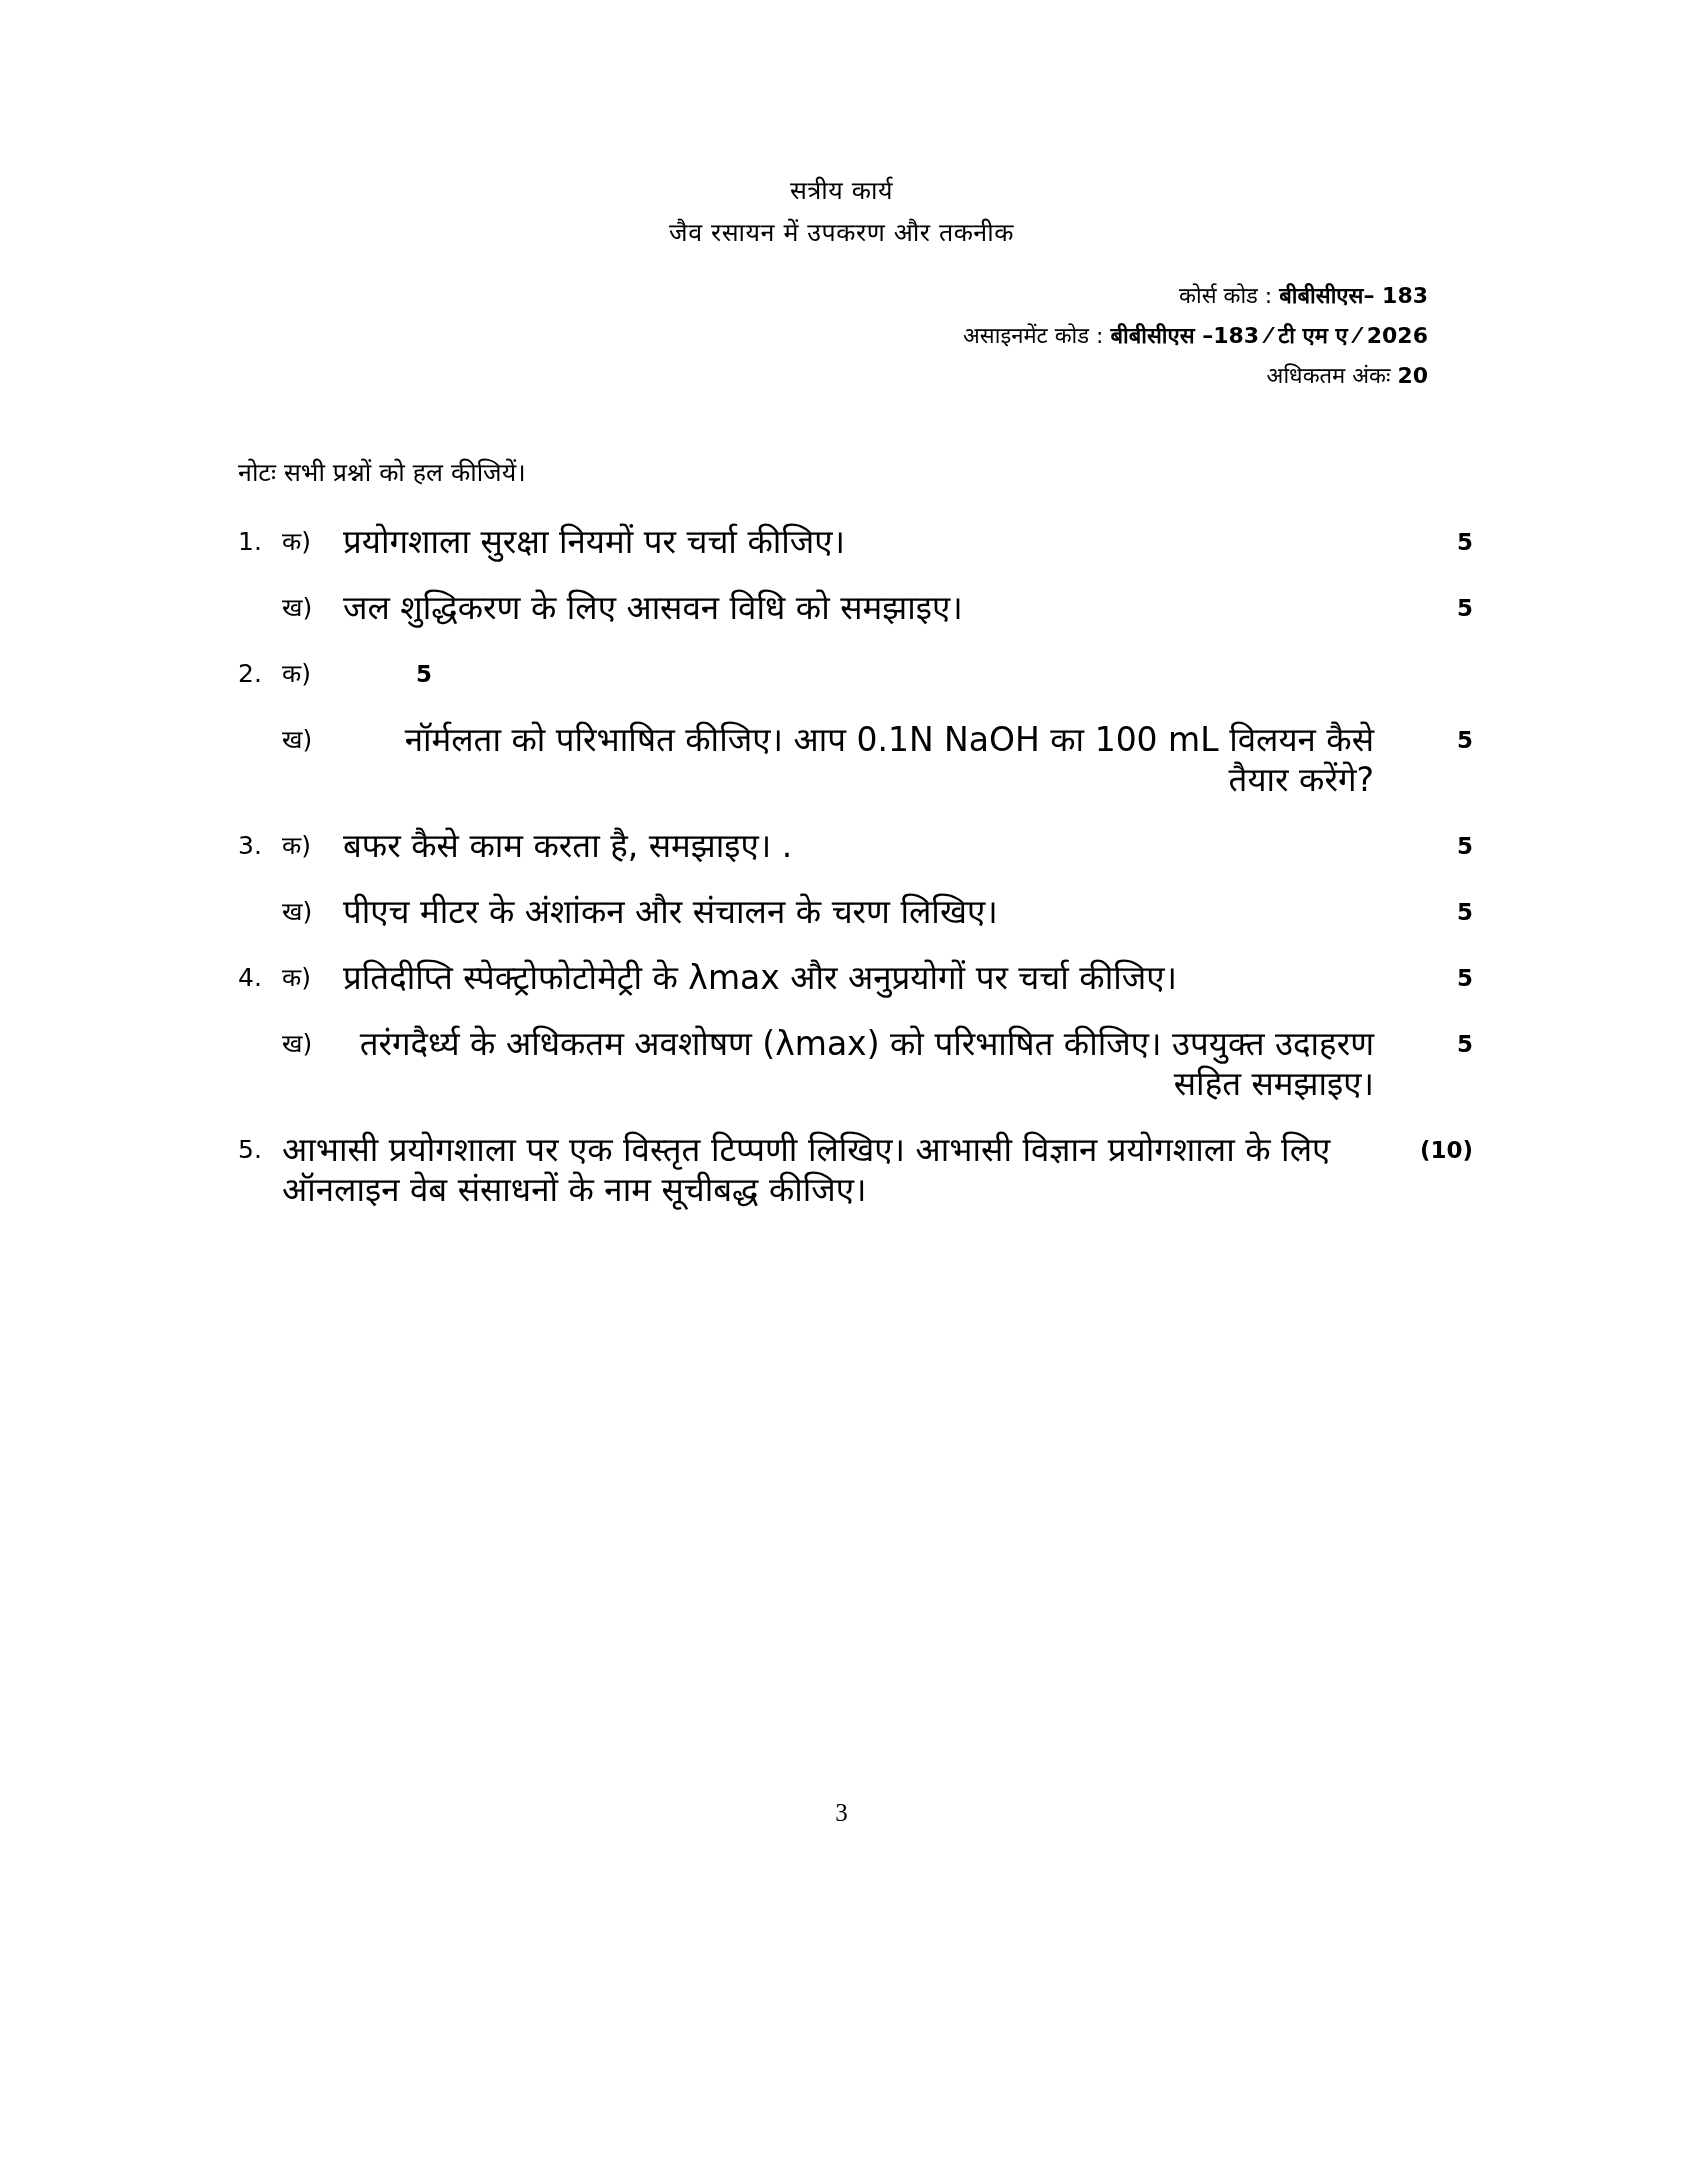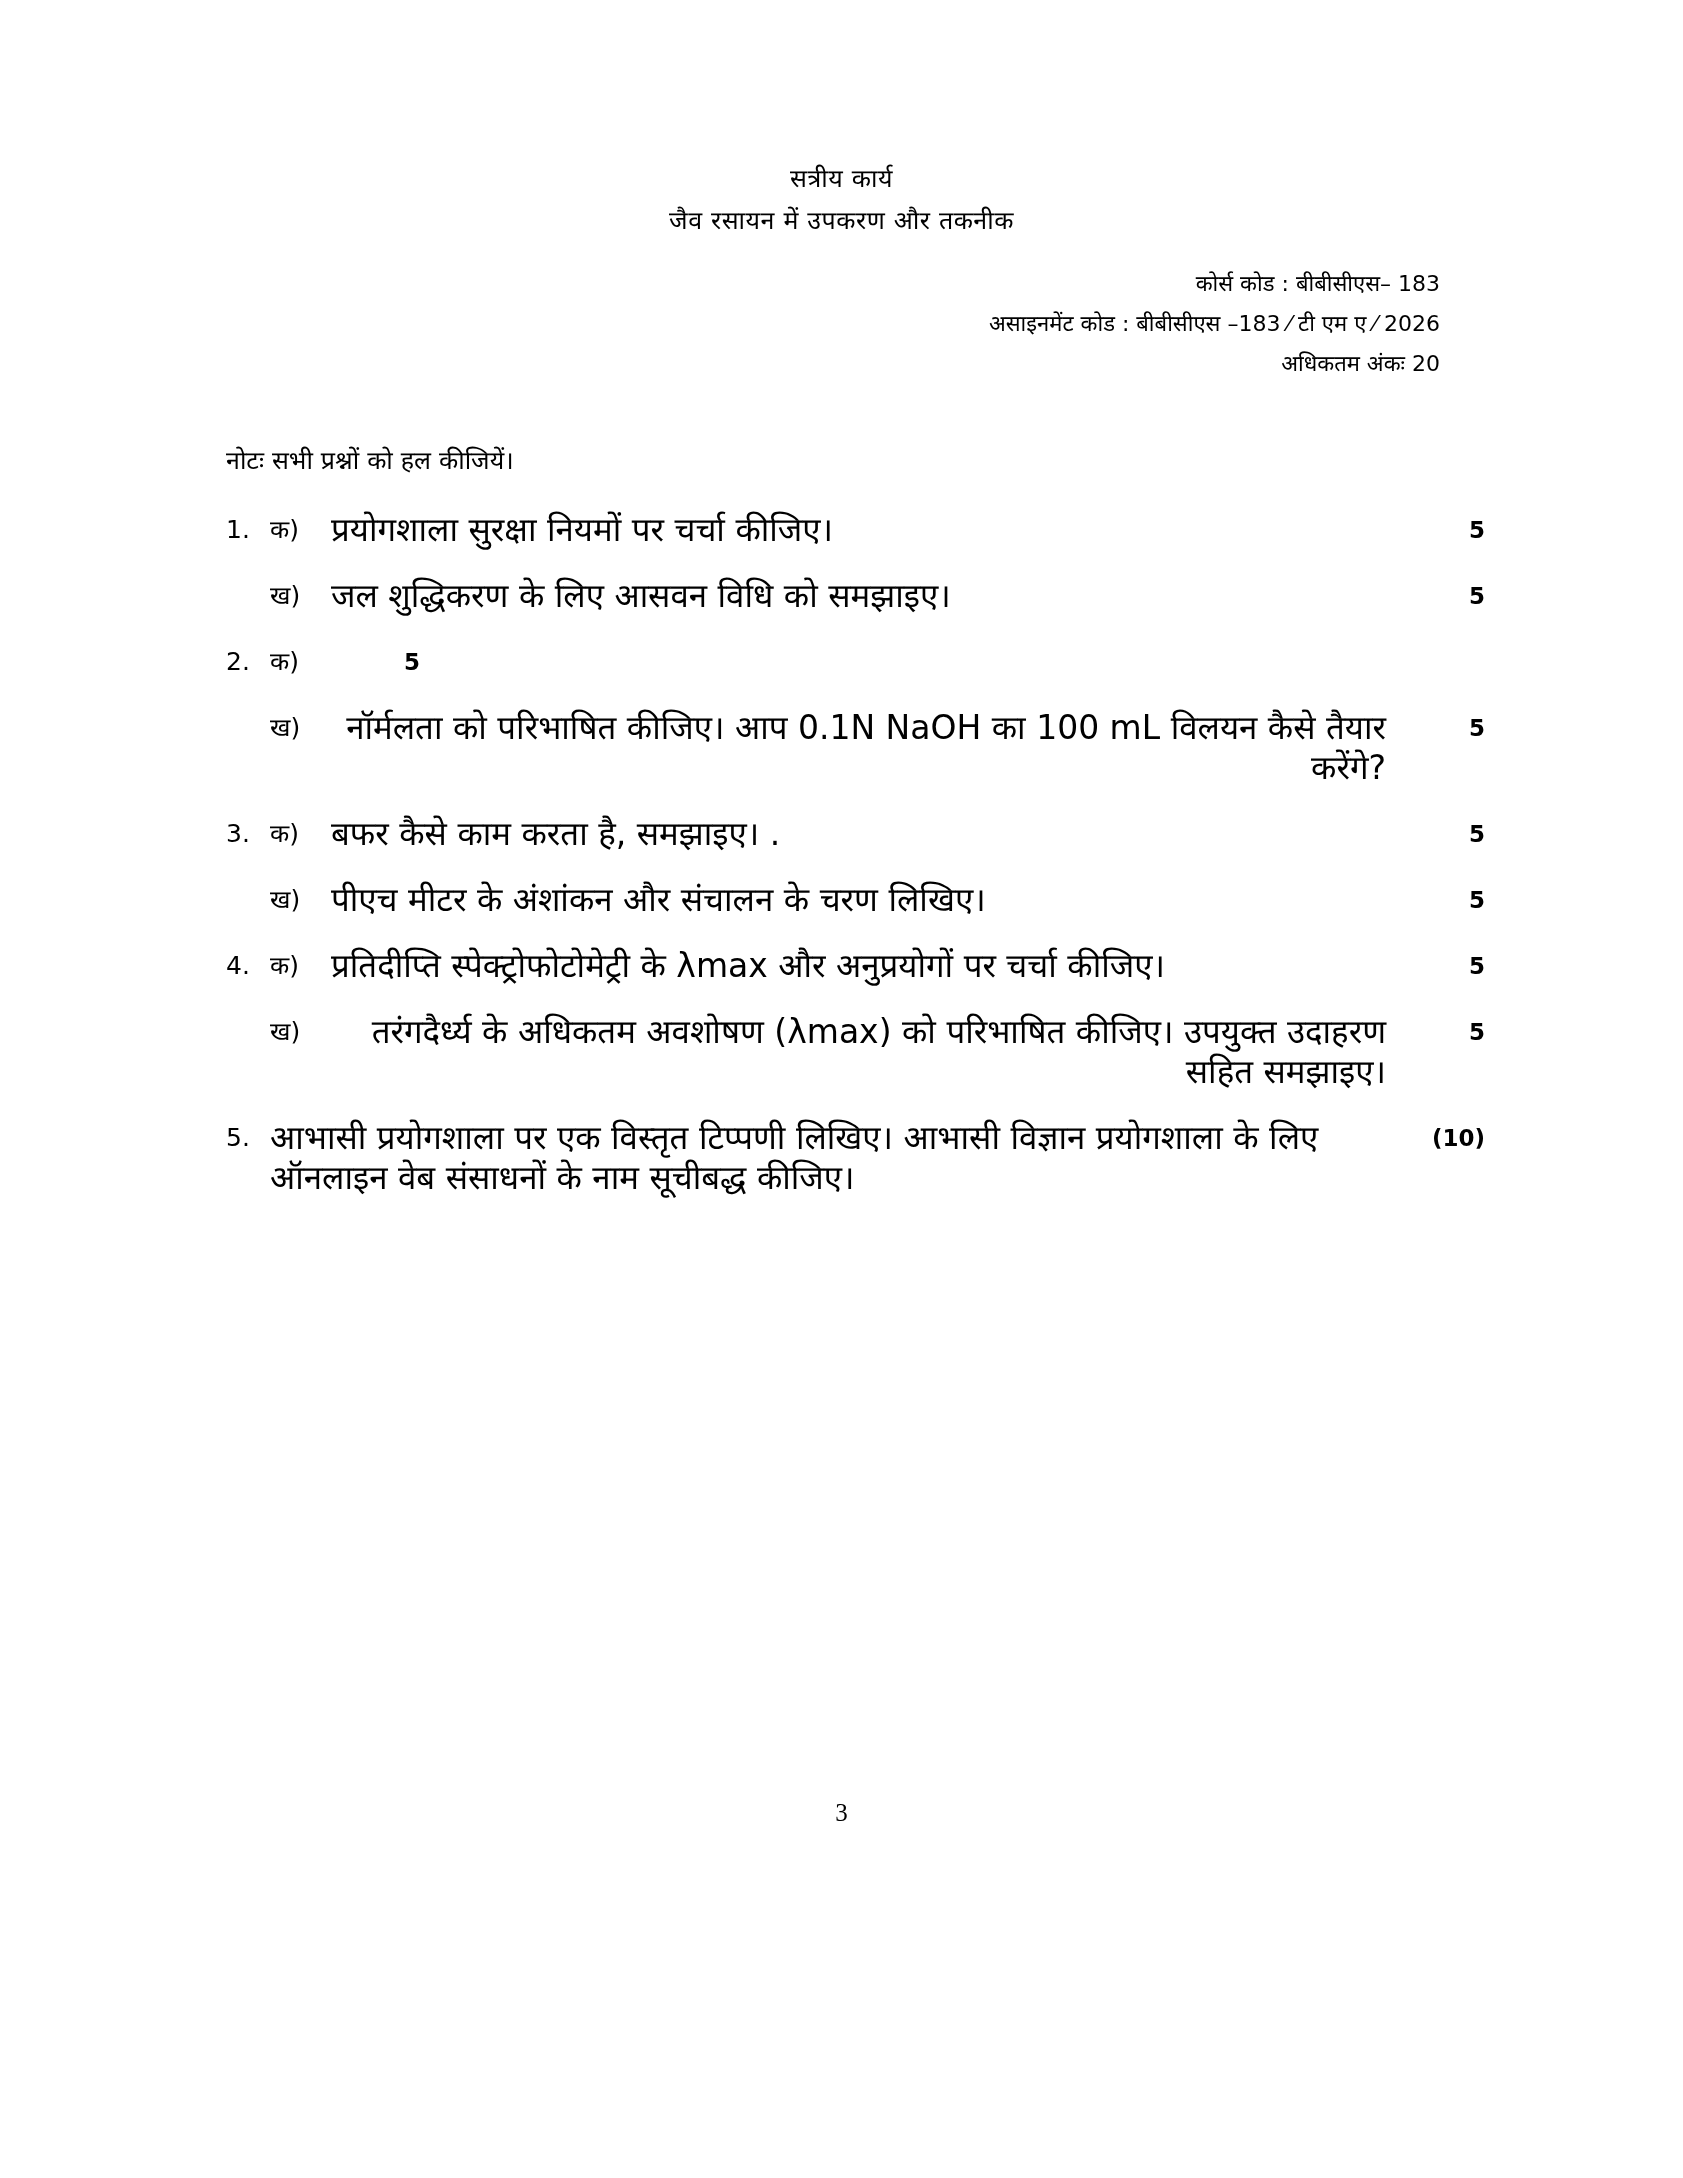--- a/index.html
+++ b/index.html
@@ -11,21 +11,21 @@
     width: 1683px;
     height: 2178px;
     font-family: "Liberation Serif", "DejaVu Serif", serif;
     color: #000000;
     position: relative;
   }
   .page {
     width: 1683px;
     height: 1912px;
     box-sizing: border-box;
-    padding: 0;
+    padding: 12px;
     position: relative;
   }
   .header {
     text-align: center;
     padding-top: 158px;
   }
   .header .title-line {
     font-family: "DejaVu Sans", "Liberation Sans", sans-serif;
     font-size: 25px;
     line-height: 42px;
@@ -33,21 +33,21 @@
   }
   .codes {
     margin-top: 22px;
     padding-right: 243px;
     text-align: right;
     font-family: "DejaVu Sans", "Liberation Sans", sans-serif;
     font-size: 22px;
     line-height: 40px;
   }
   .codes .bold {
-    font-weight: normal;
+    font-weight: bold;
   }
   .note {
     margin-top: 58px;
     padding-left: 226px;
     font-family: "DejaVu Sans", "Liberation Sans", sans-serif;
     font-size: 25px;
   }
   .questions {
     margin-top: 34px;
     padding-left: 226px;

